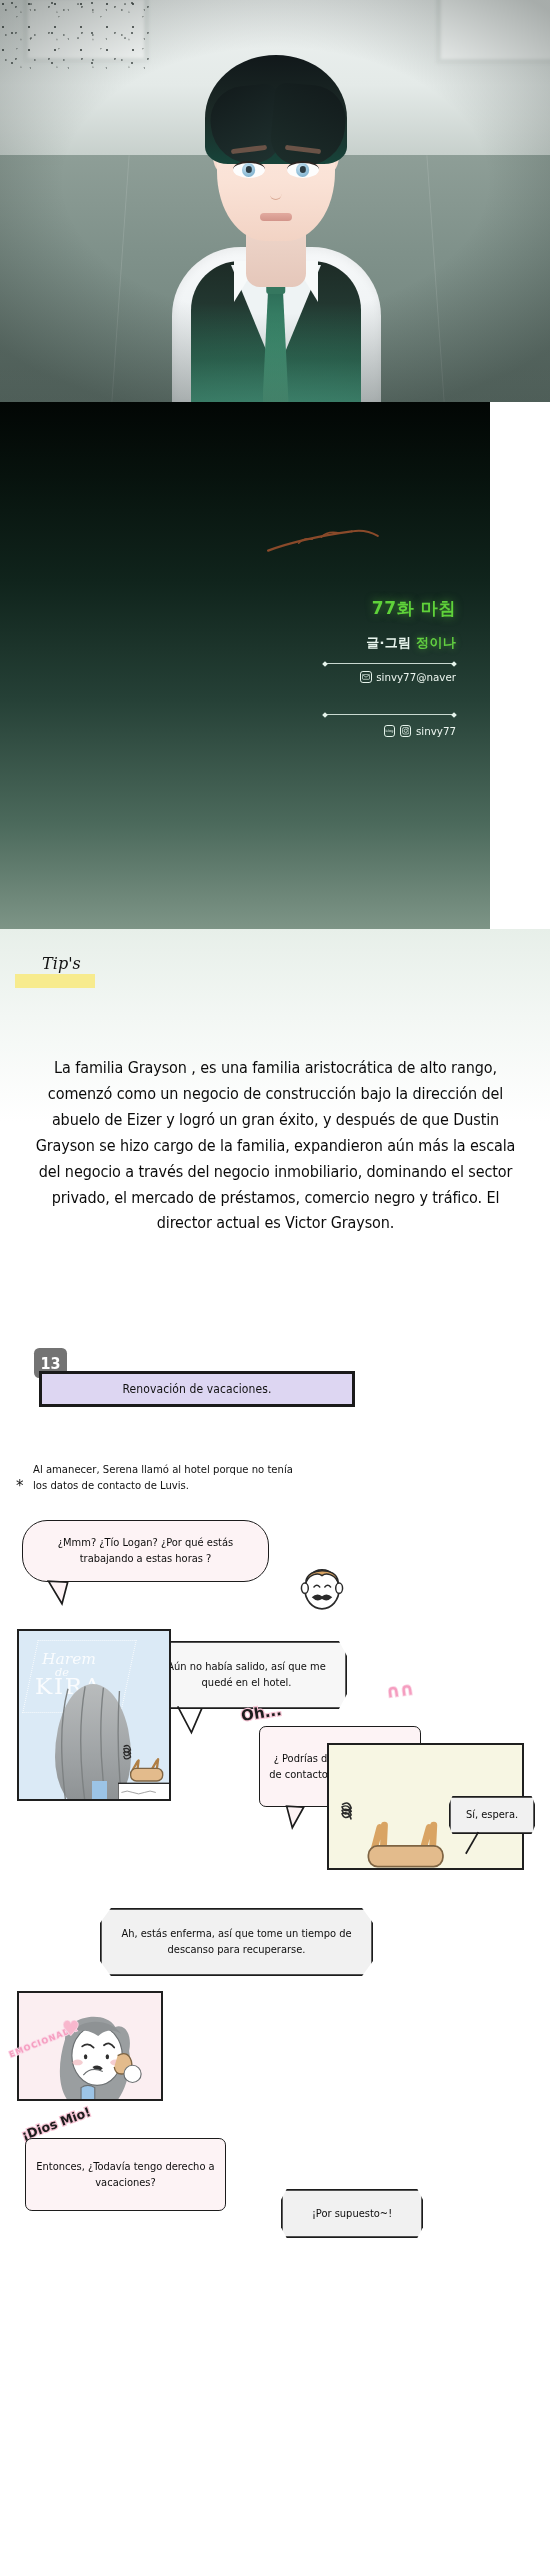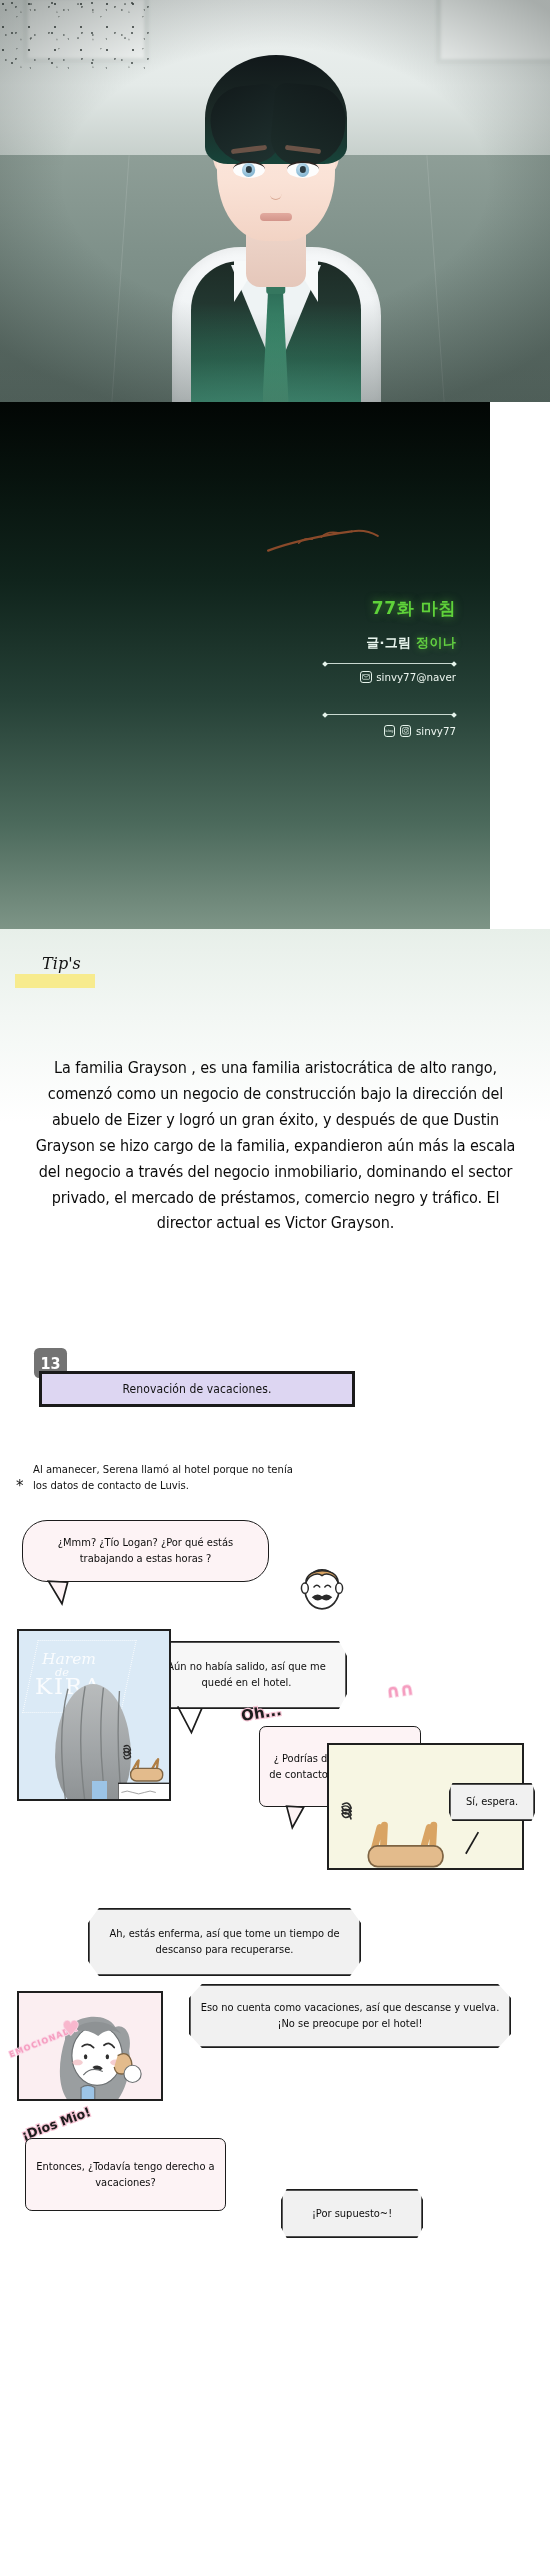--- a/index.html
+++ b/index.html
@@ -495,34 +495,31 @@
 
     <div class="panel cream" style="left:327px; top:412px; width:197px; height:127px;">
       <svg style="position:absolute; left:4.6px; top:55px; width:172px; height:70px;" viewBox="0 0 300 122" width="172" height="70">
         <path d="M14 8 q12 -8 16 6 q-12 10 -16 -2 q12 -6 16 8 q-12 10 -16 -2 q12 -6 16 8 q-12 10 -16 -2 q12 -6 16 10" fill="none" stroke="#2a2a2a" stroke-width="2.6"></path>
         <path d="M70 86 l10 -38 M86 86 l2 -42" stroke="#d9a463" stroke-width="12" stroke-linecap="round"></path>
         <path d="M156 84 l10 -36 M172 84 l2 -40" stroke="#d9a463" stroke-width="12" stroke-linecap="round"></path>
         <rect x="60" y="80" width="130" height="36" rx="16" fill="#e3bb8c" stroke="#7e6443" stroke-width="3"></rect>
       </svg>
     </div>
 
-    <div class="bub gray oct" style="left:449px; top:452px; width:86px; height:38px; font-size:11px;">
+    <div class="bub gray oct" style="left:449px; top:465px; width:86px; height:38px; font-size:11px;">
       <span>Sí, espera.</span>
     </div>
     <svg style="position:absolute; left:461px; top:500px; width:29px; height:25px;" viewBox="0 0 50 44" width="29" height="25">
       <path d="M30 2 L8 40" fill="none" stroke="#1c1c1c" stroke-width="3"></path>
     </svg>
 
-    <div class="bub gray oct" style="left:88px; top:577px; width:273px; height:68px; font-size:11px;">
+    <div class="bub gray oct" style="left:100px; top:577px; width:273px; height:68px; font-size:11px;">
       <span>Ah, estás enferma, así que tome un tiempo de descanso para recuperarse.</span>
     </div>
 
-    <div class="bub gray oct" style="left:189px; top:653px; width:322px; height:64px; font-size:11px;">
-      <span>Eso no cuenta como vacaciones, así que descanse y vuelva. ¡No se preocupe por el hotel!</span>
-    </div>
 
     <div class="panel pink" style="left:17px; top:660px; width:146px; height:110px;">
       <svg style="position:absolute; left:30px; top:12.6px; width:103px; height:98px;" viewBox="0 0 180 170" width="103" height="98">
         <path d="M28 58 C26 18, 96 4, 116 36 C132 30, 146 48, 140 78 C146 110, 132 150, 118 166 L34 166 C14 142, 16 96, 28 58 Z" fill="#9a9ea0"></path>
         <ellipse cx="84" cy="86" rx="44" ry="52" fill="#ffffff" stroke="#6c7072" stroke-width="2"></ellipse>
         <path d="M40 46 C56 20, 108 20, 126 48 C110 38, 96 42, 86 52 C70 40, 52 40, 40 46 Z" fill="#8e9294"></path>
         <path d="M58 70 q10 -8 20 2" fill="none" stroke="#2f2f2f" stroke-width="3" stroke-linecap="round"></path>
         <path d="M96 68 q10 -8 18 4" fill="none" stroke="#2f2f2f" stroke-width="3" stroke-linecap="round"></path>
         <ellipse cx="64" cy="88" rx="3" ry="4.5" fill="#2f2f2f"></ellipse>
         <ellipse cx="102" cy="88" rx="3" ry="4.5" fill="#2f2f2f"></ellipse>

